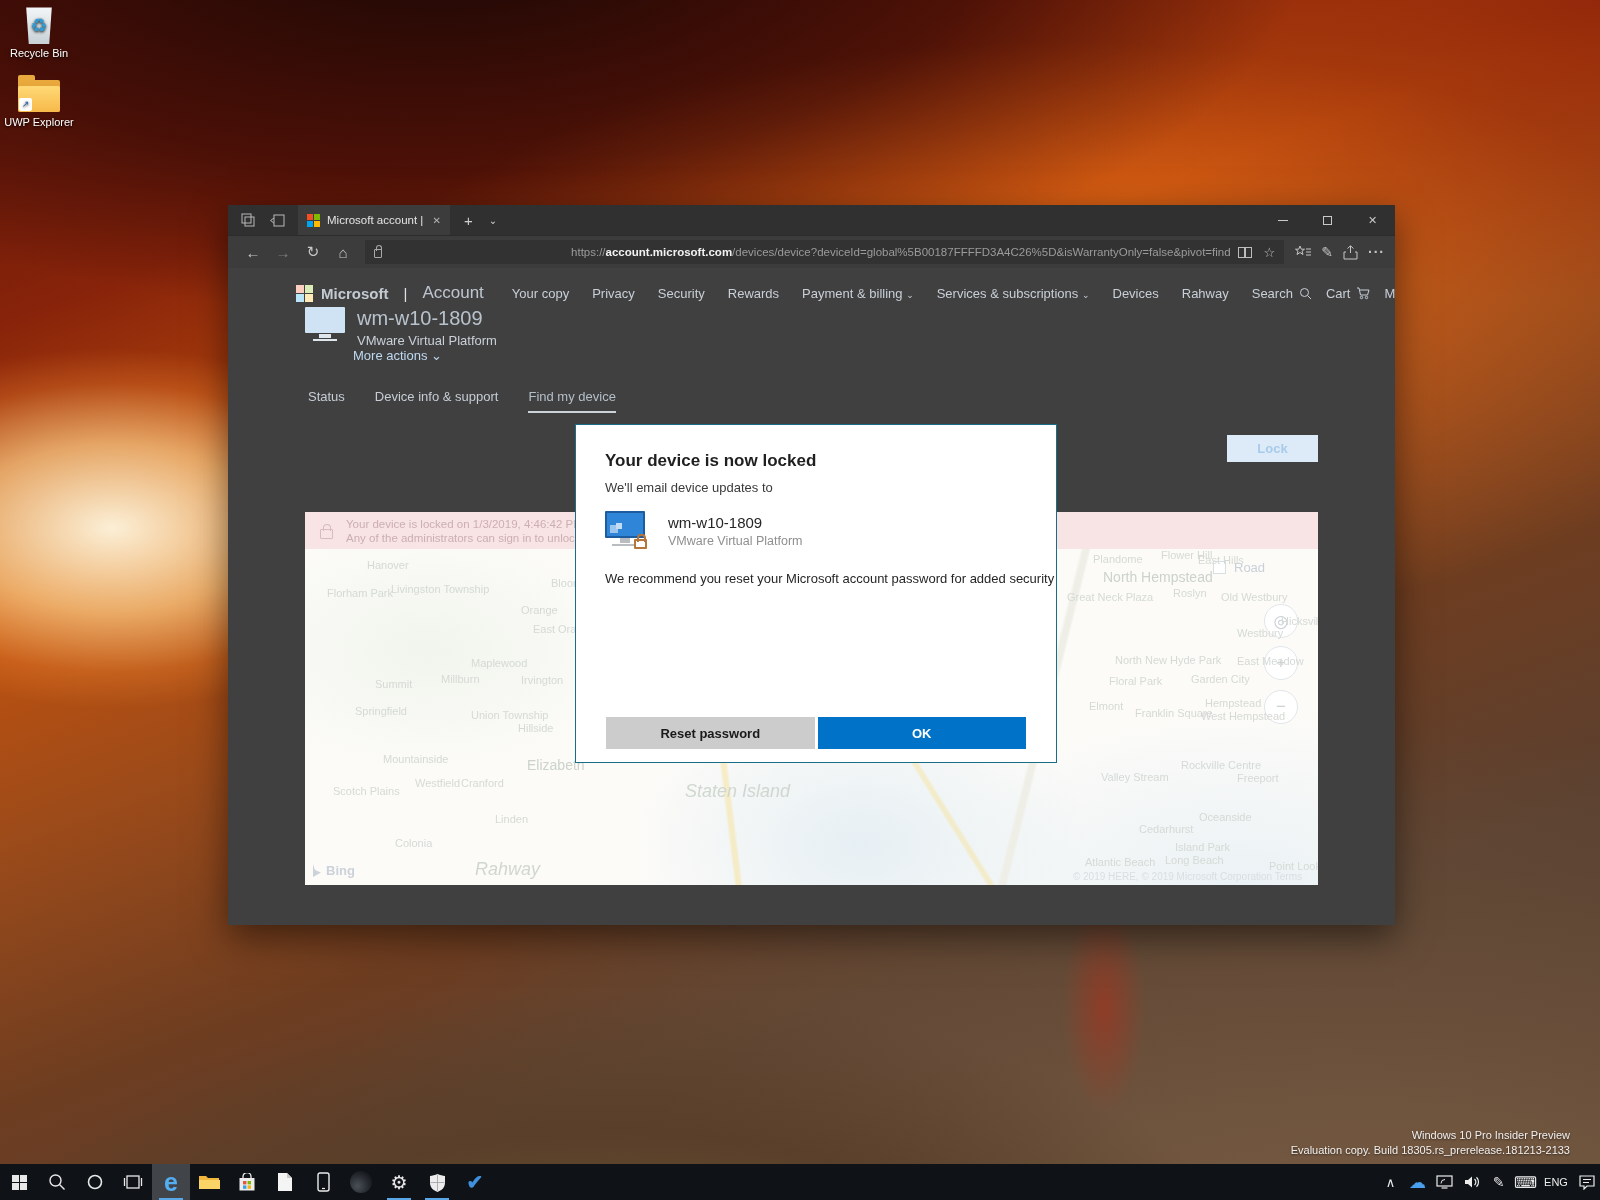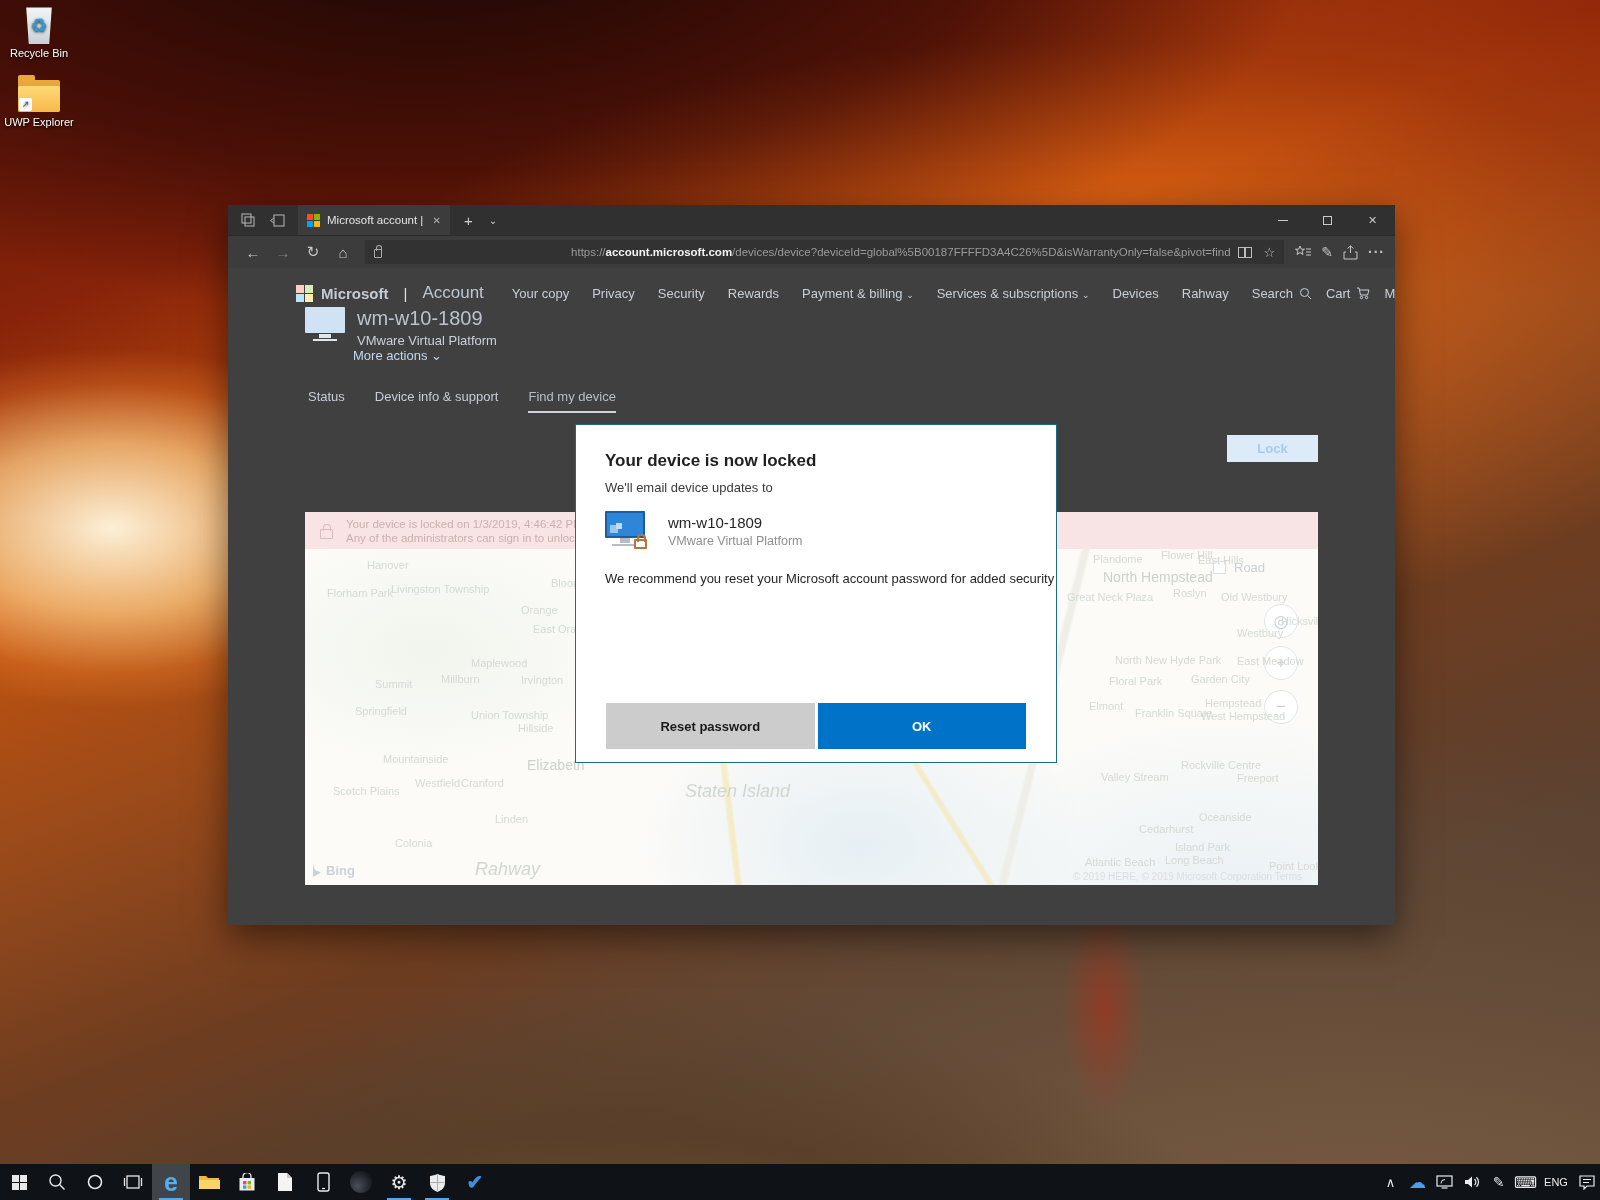--- a/index.html
+++ b/index.html
@@ -127,21 +127,21 @@
   .dlg-mon .scr i { position:absolute; left:3px; bottom:3px; width:8px; height:8px; background:#9cc6ee; }
   .dlg-mon .scr em { position:absolute; left:9px; bottom:7px; width:6px; height:6px; background:#c3dcf4; }
   .dlg-mon .st1 { width:10px; height:5px; background:#b9bdc1; margin:0 auto; width:10px; margin-left:15px; }
   .dlg-mon .st2 { width:26px; height:2px; background:#b9bdc1; margin-left:7px; margin-top:1px; }
   .dlg-lock { position:absolute; right:6px; bottom:2px; width:13px; height:10px; background:#fff; border:2px solid #b5763a; border-radius:1px; }
   .dlg-lock::before { content:''; position:absolute; left:1px; top:-7px; width:5px; height:6px; border:2px solid #b5763a; border-bottom:none; border-radius:4px 4px 0 0; }
   .dlg-dev-name { font-size:15px; color:#262626; margin-top:3px; }
   .dlg-dev-plat { font-size:12.5px; color:#8f8f8f; margin-top:3px; }
   .dlg-rec { position:absolute; left:29px; top:146px; font-size:13px; color:#262626; }
   .dlg-buttons { position:absolute; left:30px; right:30px; bottom:13px; display:flex; gap:3px; }
-  .btn { flex:1; height:46px; font-size:13px; font-weight:bold; display:flex; align-items:center; justify-content:center; cursor:default; }
+  .btn { flex:1; height:32px; font-size:13px; font-weight:bold; display:flex; align-items:center; justify-content:center; cursor:default; }
   .btn-reset { background:#cccccc; color:#1a1a1a; }
   .btn-ok { background:#0072c8; color:#fff; }
 
   
   .taskbar { position:absolute; left:0; right:0; bottom:0; height:36px; background:#0f1217; display:flex; align-items:stretch; }
   .tb-slot { width:38px; display:flex; align-items:center; justify-content:center; position:relative; }
   .tb-slot.active { background:#41454a; }
   .tb-slot.running::after { content:''; position:absolute; bottom:0; left:7px; right:7px; height:2px; background:#5aa7e8; }
   .win-logo { display:grid; grid-template-columns:7px 7px; grid-template-rows:7px 7px; gap:1px; }
   .win-logo i { background:#e8e8e8; }
@@ -165,20 +165,24 @@
     <div class="bin">♻</div>
     <div>Recycle Bin</div>
   </div>
   <div class="desk-icon" id="icon-uwp">
     <div class="folder">
         <span class="shortcut-badge">↗</span>
       </div>
     <div>UWP Explorer</div>
   </div>
 
+  <div class="watermark">
+    <div>Windows 10 Pro Insider Preview</div>
+    <div>Evaluation copy. Build 18305.rs_prerelease.181213-2133</div>
+  </div>
 
   <div class="window">
     <div class="titlebar">
       <div class="tab-tools">
         <span>
             <svg class="icon" width="14" height="14" viewBox="0 0 14 14">
               <rect x="1" y="1" width="9" height="9" fill="none" stroke="#b8b8b8"></rect>
               <rect x="4" y="4" width="9" height="9" fill="none" stroke="#b8b8b8"></rect>
             </svg>
           </span>

